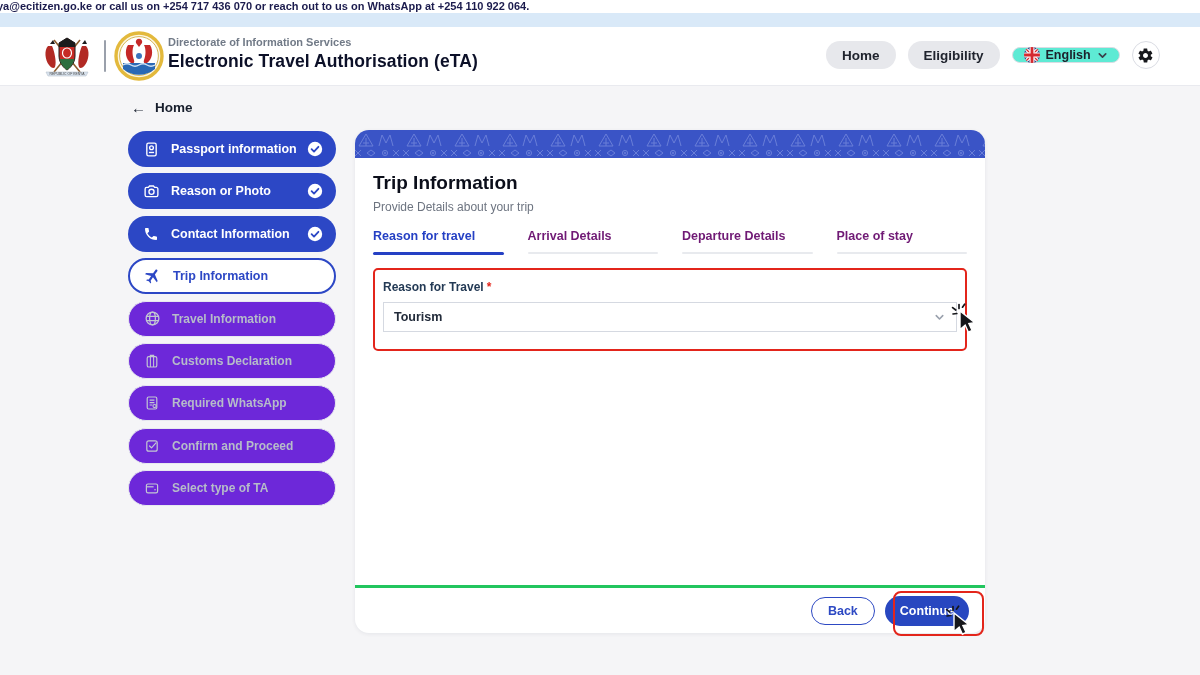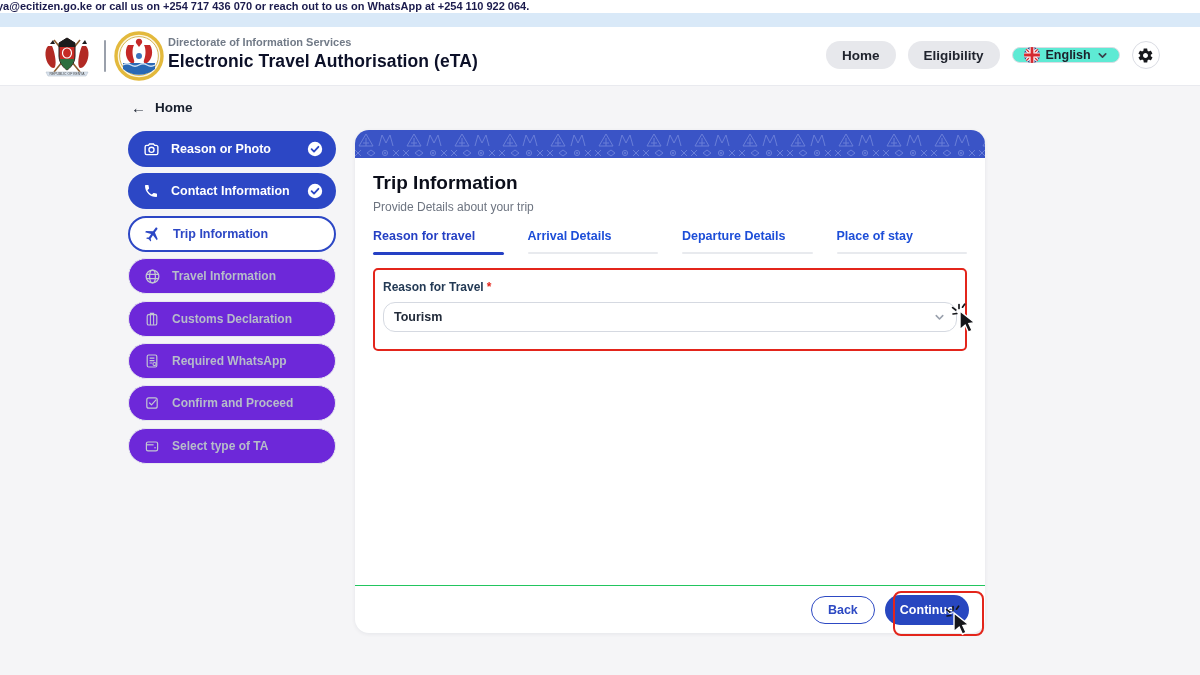--- a/index.html
+++ b/index.html
@@ -44,30 +44,30 @@
   .sb-check { flex:0 0 16px; display:flex; align-items:center; }
 
   
   .card { position:absolute; left:355px; top:130px; width:630px; height:503px; background:#fff; border-radius:14px; box-shadow:0 1px 4px rgba(20,30,60,.07); }
   .band { position:absolute; left:0; top:0; width:630px; height:28px; border-radius:14px 14px 0 0; background:#3a54c6; overflow:hidden; }
   .card-content { position:absolute; left:0; top:28px; width:630px; padding:14px 18px 0 18px; }
   .card-title { font-size:19px; font-weight:800; color:#0b0e1a; }
   .card-sub { margin-top:6px; font-size:12px; color:#6d7480; }
   .tabs { margin-top:15px; display:flex; gap:24px; }
   .tab { flex:1; cursor:pointer; }
-  .tab .tlbl { font-size:12.5px; font-weight:700; color:#1d4ed8; padding-bottom:9px; }
+  .tab .tlbl { font-size:12.5px; font-weight:700; color:#701a75; padding-bottom:9px; }
   .tab .tline { height:2px; background:#e8eaee; border-radius:2px; }
   .tab.on .tlbl { color:#2540c4; }
   .tab.on .tline { height:3px; background:#2540c4; }
   .redbox { margin-top:13px; border:2px solid #e3251b; border-radius:5px; padding:10px 8px 17px 8px; position:relative; }
   .f-label { font-size:12px; font-weight:700; color:#243a55; }
   .f-label .req { color:#e3251b; margin-left:3px; }
-  .select { margin-top:8px; height:30px; background:#fff; border:1px solid #d5d9e1; border-radius:12px; display:flex; align-items:center; padding:0 10px; cursor:pointer; }
+  .select { margin-top:8px; height:30px; background:#fff; border:1px solid #d5d9e1; border-radius:0; display:flex; align-items:center; padding:0 10px; cursor:pointer; }
   .select .val { font-size:12.5px; font-weight:700; color:#222b3a; flex:1; }
-  .card-footer { position:absolute; left:0; bottom:0; width:630px; height:48px; border-top:1px solid #22c55e; display:flex; align-items:center; justify-content:flex-end; gap:10px; padding-right:16px; }
+  .card-footer { position:absolute; left:0; bottom:0; width:630px; height:48px; border-top:3px solid #22c55e; display:flex; align-items:center; justify-content:flex-end; gap:10px; padding-right:16px; }
   .btn-back { height:28px; padding:0 16px; background:#fff; border:1.6px solid #2d49c3; border-radius:14px; font-size:12.5px; font-weight:700; color:#2d49c3; display:flex; align-items:center; cursor:pointer; }
   .btn-continue { height:30px; padding:0 15px; background:#2847c0; border:none; border-radius:15px; font-size:12.5px; font-weight:700; color:#fff; display:flex; align-items:center; cursor:pointer; }
 
   
   .anno-continue { position:absolute; left:893px; top:591px; width:91px; height:45px; border:2.5px solid #e3251b; border-radius:8px; pointer-events:none; }
   .cursor { position:absolute; pointer-events:none; }
   .cursor1 { left:951px; top:302px; }
   .cursor2 { left:945px; top:604px; }
 </style>
 </head>
@@ -142,20 +142,36 @@
 
   <div class="pagebg"></div>
 
   <div class="back-home">
     <span class="arrow">←</span>
     <span class="txt">Home</span>
   </div>
 
   <div class="sidebar">
 
+    <div class="sb-item completed">
+      <span class="sb-ic">
+        <svg width="17" height="17" viewBox="0 0 20 20" fill="none" stroke="#fff" stroke-width="1.6">
+            <rect x="4.5" y="2.5" width="11" height="15" rx="2"></rect>
+            <circle cx="10" cy="8" r="2.2"></circle>
+            <path d="M7 13.5 h6"></path>
+          </svg>
+      </span>
+      <span class="lbl">Passport information</span>
+      <span class="sb-check">
+        <svg width="16" height="16" viewBox="0 0 16 16">
+            <circle cx="8" cy="8" r="7.2" fill="#fff"></circle>
+            <path d="M4.6 8.2 L7 10.6 L11.4 5.8" fill="none" stroke="#2c47c5" stroke-width="1.8" stroke-linecap="round" stroke-linejoin="round"></path>
+          </svg>
+      </span>
+    </div>
 
     <div class="sb-item completed">
       <span class="sb-ic">
         <svg width="17" height="17" viewBox="0 0 20 20" fill="none" stroke="#fff" stroke-width="1.6">
             <path d="M2.5 7 a1.8 1.8 0 0 1 1.8 -1.8 h2 l1.4 -1.7 h4.6 l1.4 1.7 h2 a1.8 1.8 0 0 1 1.8 1.8 v7.2 a1.8 1.8 0 0 1 -1.8 1.8 H4.3 a1.8 1.8 0 0 1 -1.8 -1.8 Z"></path>
             <circle cx="10" cy="10.4" r="3"></circle>
           </svg>
       </span>
       <span class="lbl">Reason or Photo</span>
       <span class="sb-check">

